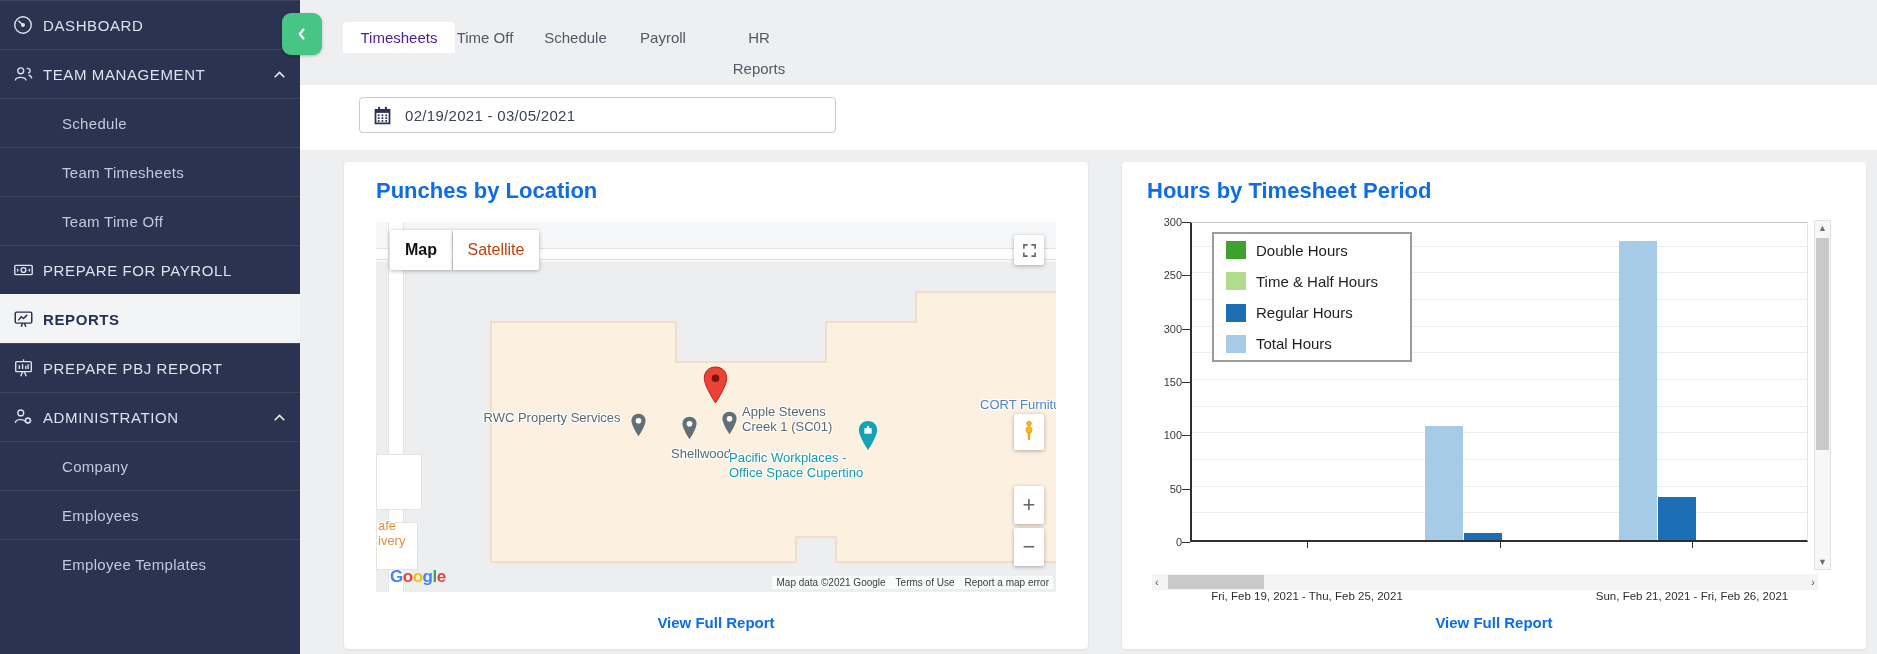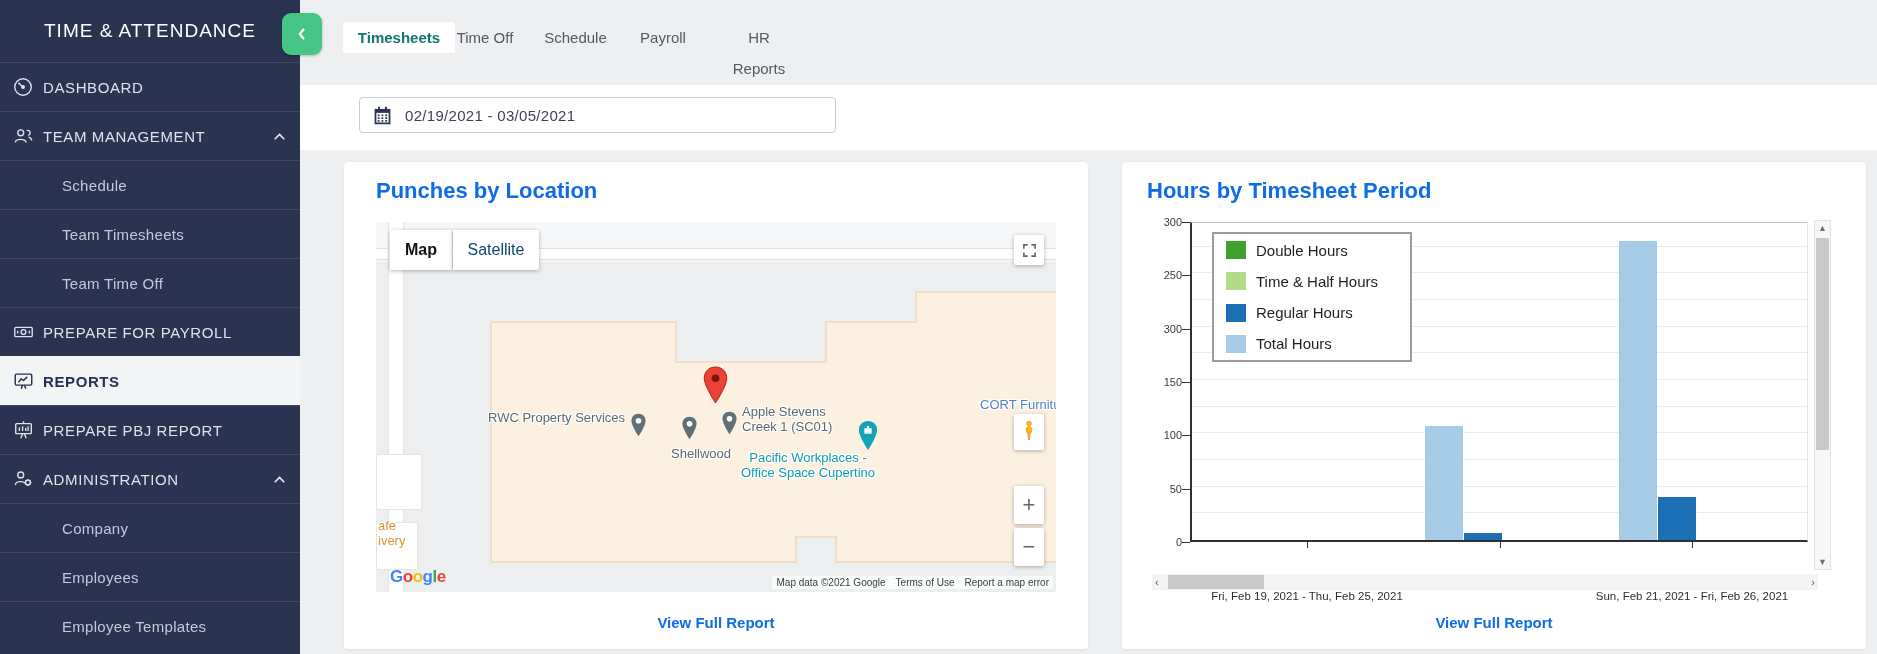--- a/index.html
+++ b/index.html
@@ -21,21 +21,21 @@
   .caret { position:absolute; right:13px; top:17px; }
 
   .collapse-btn { position:absolute; left:282px; top:13px; width:40px; height:42px; border-radius:9px;
     background:#47c584; z-index:9; display:flex; align-items:center; justify-content:center;
     box-shadow:0 1px 3px rgba(0,0,0,0.25); cursor:pointer; }
 
   
   .header { position:absolute; left:300px; top:0; width:1577px; height:85px; background:#edeff1; }
   .tabrow { position:absolute; left:43px; top:22px; height:31px; display:flex; align-items:center; }
   .tab { font-size:15px; color:#525a66; height:31px; line-height:31px; text-align:center; cursor:pointer; }
-  .tab.active { background:#fff; border-radius:4px 4px 0 0; color:#0f766e; width:112px;font-weight:bold; }
+  .tab.active { background:#fff; border-radius:4px 4px 0 0; color:#4c1d95; width:112px; }
   .whiteband { position:absolute; left:300px; top:85px; width:1577px; height:65px; background:#fff; }
   .datefield { position:absolute; left:59px; top:12px; width:477px; height:36px; border:1px solid #c9ccd2;
     border-radius:4px; background:#fff; display:flex; align-items:center; padding-left:12px; cursor:pointer; }
   .datefield span { margin-left:12px; font-size:15px; color:#3c4354; letter-spacing:0.3px; }
 
   
   .card { position:absolute; top:162px; width:744px; height:487px; background:#fff; border-radius:4px;
     box-shadow:0 1px 3px rgba(0,0,0,0.07); }
   .card.left { left:344px; } .card.right { left:1122px; }
   .card-title { position:absolute; top:16px; font-size:22px; font-weight:700; color:#0d6ce6; }
@@ -52,21 +52,21 @@
     border-left:1px solid #e3e6e8; border-right:1px solid #e3e6e8; }
   .blk { position:absolute; background:#fff; border:1px solid #e9e4da; }
   .map-label { position:absolute; font-size:13px; color:#5a686f; line-height:15px;
     text-shadow:-1px -1px 0 #fff,1px -1px 0 #fff,-1px 1px 0 #fff,1px 1px 0 #fff; }
   .map-label.teal { color:#0d9cb0; font-weight:500; }
   .map-label.blue { color:#4f82c6; }
   .map-label.orange { color:#e0913c; }
   .gm-btn { position:absolute; background:#fff; box-shadow:0 1px 4px rgba(0,0,0,0.3); display:flex;
     align-items:center; justify-content:center; cursor:pointer; }
   .mt-map { left:14px; top:8px; width:62px; height:40px; font-size:16px; font-weight:700; color:#111; border-radius:2px 0 0 2px; }
-  .mt-sat { left:77px; top:8px; width:86px; height:40px; font-size:16px; color:#0c4a6e; border-radius:0 2px 2px 0; }
+  .mt-sat { left:77px; top:8px; width:86px; height:40px; font-size:16px; color:#c2410c; border-radius:0 2px 2px 0; }
   .ctl { left:638px; width:30px; border-radius:2px; }
   .zoomtxt { font-size:22px; color:#666; font-weight:400; }
   .gattrib { position:absolute; right:3px; top:354px; display:flex; gap:10px; font-size:10px; color:#3b4043;
     background:rgba(255,255,255,0.75); padding:1px 4px; }
   .glogo { position:absolute; left:14px; top:345px; font-size:17px; font-weight:600; letter-spacing:-0.5px; }
   .pin { position:absolute; }
 
   
   .chart-area { position:absolute; left:0; top:0; width:744px; height:487px; }
   .plot { position:absolute; left:68px; top:60px; width:618px; height:320px; background:#fff;
@@ -88,21 +88,20 @@
   .hscroll { position:absolute; left:30px; top:412px; width:666px; height:16px; background:#f4f4f4; }
   .hthumb { position:absolute; left:16px; top:1px; width:96px; height:14px; background:#c9c9c9; }
   .harrow { position:absolute; top:0; font-size:11px; color:#555; line-height:16px; }
 </style>
 </head>
 <body>
 
 <div id="app">
 
   <div class="sidebar">
-    <div class="side-title">TIME &amp; ATTENDANCE</div>
 
     <div class="side-row">
       <span class="side-ic">
         <svg width="22" height="22" viewBox="0 0 24 24" fill="none" stroke="#dde2ee" stroke-width="1.5">
           <circle cx="12" cy="12" r="9"></circle>
             <path d="M12 12 L7 7.5"></path>
             <circle cx="12" cy="12" r="1.4" fill="#dde2ee"></circle>
         </svg>
         </span>
       <span class="side-label">DASHBOARD</span>
@@ -236,27 +235,27 @@
       <div class="map-topband"></div>
       <div class="road-h"></div>
       <div class="road-v"></div>
       <div class="blk" style="left:0;top:232px;width:46px;height:56px"></div>
       <div class="blk" style="left:0;top:300px;width:42px;height:48px"></div>
 
       <svg style="position:absolute;left:0;top:0" width="680" height="370" viewBox="0 0 680 370">
         <polygon points="115,100 300,100 300,140 450,140 450,100 540,100 540,70 684,70 684,340 460,340 460,315 420,315 420,340 115,340" fill="#fcf1e1" stroke="#f0dfc6" stroke-width="2"></polygon>
       </svg>
 
-      <div class="map-label" style="left:103px;top:188px;width:146px;text-align:right">RWC Property Services</div>
+      <div class="map-label" style="left:103px;top:188px;width:146px;text-align:center">RWC Property Services</div>
       <div class="map-label" style="left:285px;top:224px;width:80px;text-align:center">Shellwood</div>
       <div class="map-label" style="left:366px;top:182px">
         <div>Apple Stevens</div>
         <div>Creek 1 (SC01)</div>
       </div>
-      <div class="map-label teal" style="left:332px;top:228px;width:200px;text-align:center">
+      <div class="map-label teal" style="left:353px;top:228px;width:200px;text-align:left">
         <div>Pacific Workplaces -</div>
         <div>Office Space Cupertino</div>
       </div>
       <div class="map-label blue" style="left:604px;top:175px;white-space:nowrap">CORT Furnitu</div>
       <div class="map-label orange" style="left:2px;top:296px">
         <div>afe</div>
         <div>ivery</div>
       </div>
 
       <svg class="pin" style="left:326px;top:143px" width="27" height="40" viewBox="0 0 24 34">

